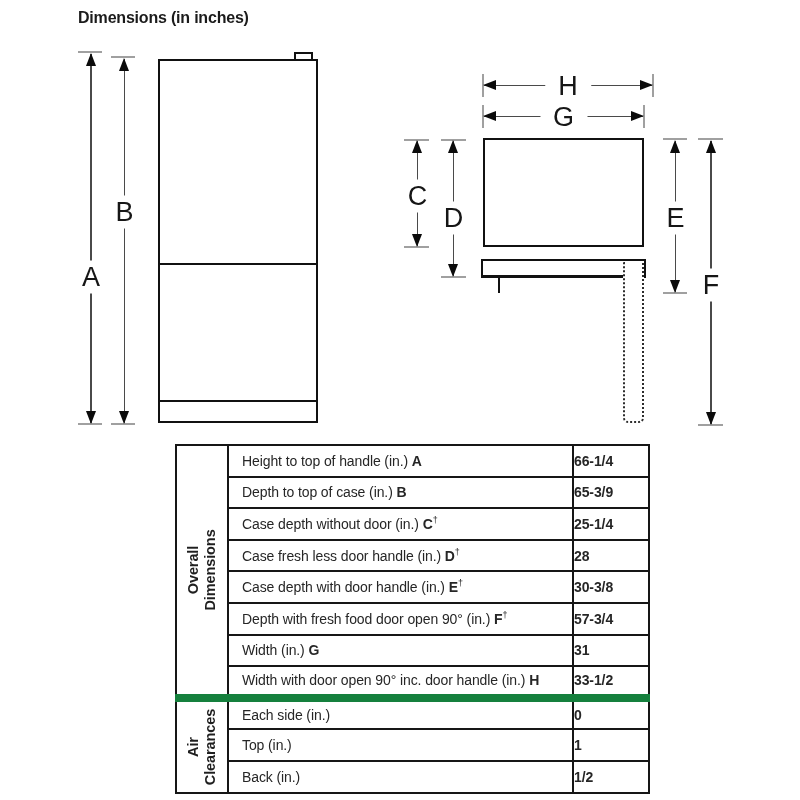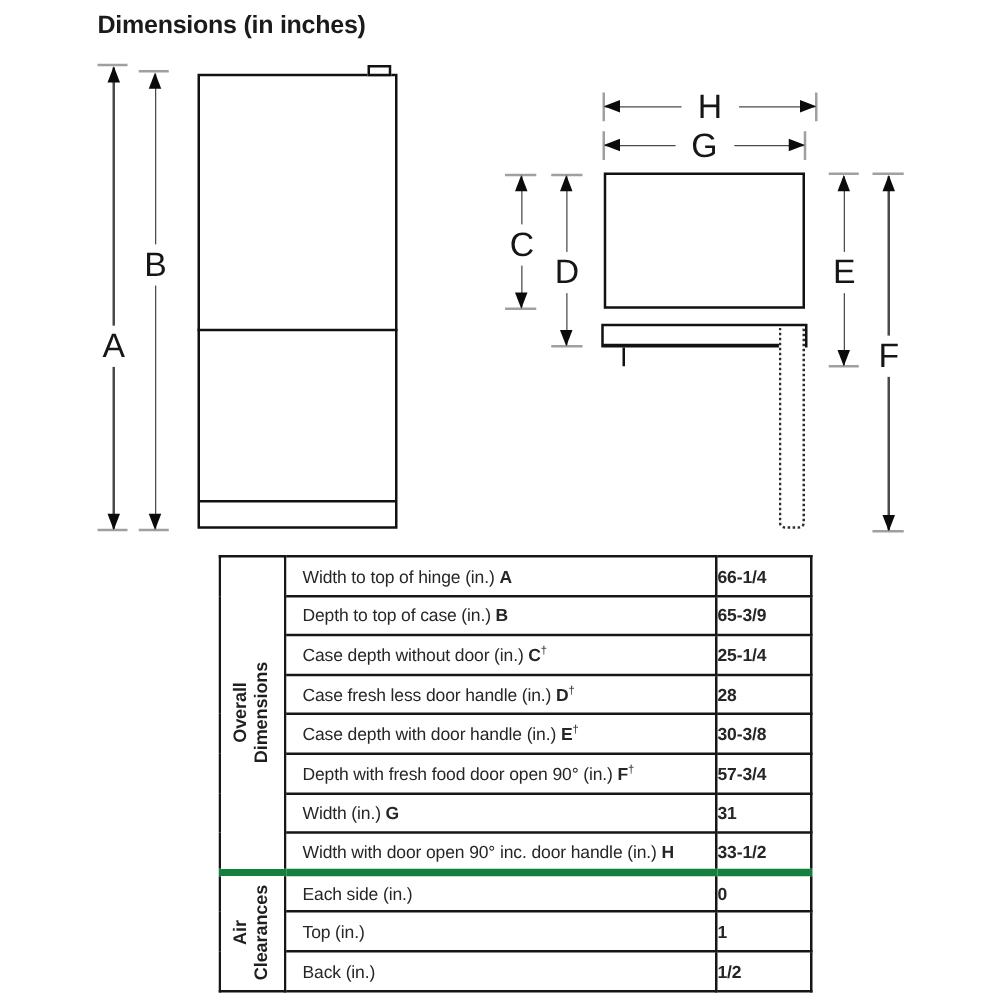--- a/index.html
+++ b/index.html
@@ -3,21 +3,21 @@
 <meta charset="utf-8">
 <style>
   * { margin:0; padding:0; box-sizing:border-box; }
   html,body { background:#fff; }
   .canvas {
     position:relative; width:800px; height:800px; background:#fff;
     font-family:"Liberation Sans", sans-serif; color:#1a1a1a; overflow:hidden;
   }
   .page-title {
     position:absolute; left:78px; top:9px;
-    font-size:20px; font-weight:bold; letter-spacing:-0.2px; color:#1b1b1b;
+    font-size:16px; font-weight:bold; letter-spacing:-0.2px; color:#1b1b1b;
   }
 
   
   .box { position:absolute; border:2px solid #111; background:#fff; }
   .line-h { position:absolute; height:2px; background:#111; }
   .line-v { position:absolute; width:2px; background:#111; }
   .tick-h { position:absolute; height:2px; background:#a0a0a0; }
   .tick-v { position:absolute; width:2px; background:#a0a0a0; }
 
   .varrow { position:absolute; width:1.5px; background:#4a4a4a; }
@@ -48,21 +48,21 @@
 
   
   table.dims {
     position:absolute; left:175px; top:444px;
     border-collapse:collapse; table-layout:fixed; width:473px;
     font-size:14px; letter-spacing:-0.1px; color:#262626;
   }
   table.dims td { border:2px solid #161616; height:31.6px; vertical-align:middle; background:#fff; }
   table.dims td.label-cell { padding-left:13px; padding-right:4px; }
   table.dims td.value-cell { text-align:left; font-weight:bold; }
-  table.dims tr.sec-top td { border-top:6px solid #15803d; }
+  table.dims tr.sec-top td { border-top:8px solid #15803d; }
   .row-key { font-weight:bold; }
   .row-dagger { font-size:9px; vertical-align:super; line-height:0; }
   td.cat-cell { position:relative; }
   .cat-inner {
     position:absolute; top:50%; left:50%;
     transform:translate(-50%,-50%) rotate(-90deg);
     font-weight:bold; font-size:14.5px; line-height:1.2;
     text-align:center; white-space:nowrap; color:#1f1f1f;
   }
 </style>
@@ -145,21 +145,21 @@
         <col style="width:76px">
       </colgroup>
     <tbody>
         <tr>
           <td class="cat-cell" rowspan="8">
             <div class="cat-inner">
               <div>Overall</div>
               <div>Dimensions</div>
             </div>
           </td>
-      <td class="label-cell"><span class="row-label">Width to top of hinge (in.)</span><span class="row-key">&nbsp;A</span><sup class="row-dagger"></sup></td>
+      <td class="label-cell"><span class="row-label">Height to top of handle (in.)</span><span class="row-key">&nbsp;A</span><sup class="row-dagger"></sup></td>
       <td class="value-cell row-value">66-1/4</td>
     </tr>
         <tr>
       <td class="label-cell"><span class="row-label">Depth to top of case (in.)</span><span class="row-key">&nbsp;B</span><sup class="row-dagger"></sup></td>
       <td class="value-cell row-value">65-3/9</td>
     </tr>
         <tr>
       <td class="label-cell"><span class="row-label">Case depth without door (in.)</span><span class="row-key">&nbsp;C</span><sup class="row-dagger">†</sup></td>
       <td class="value-cell row-value">25-1/4</td>
     </tr>

